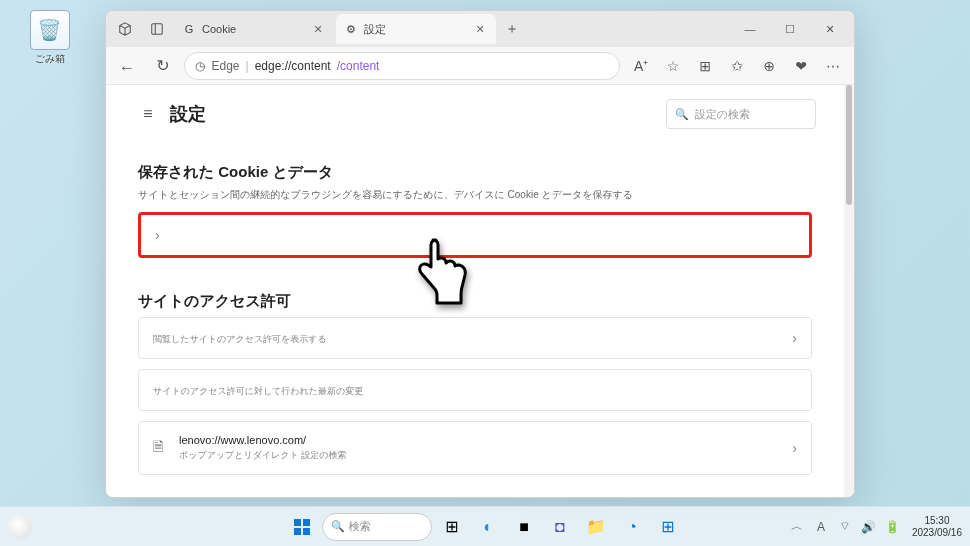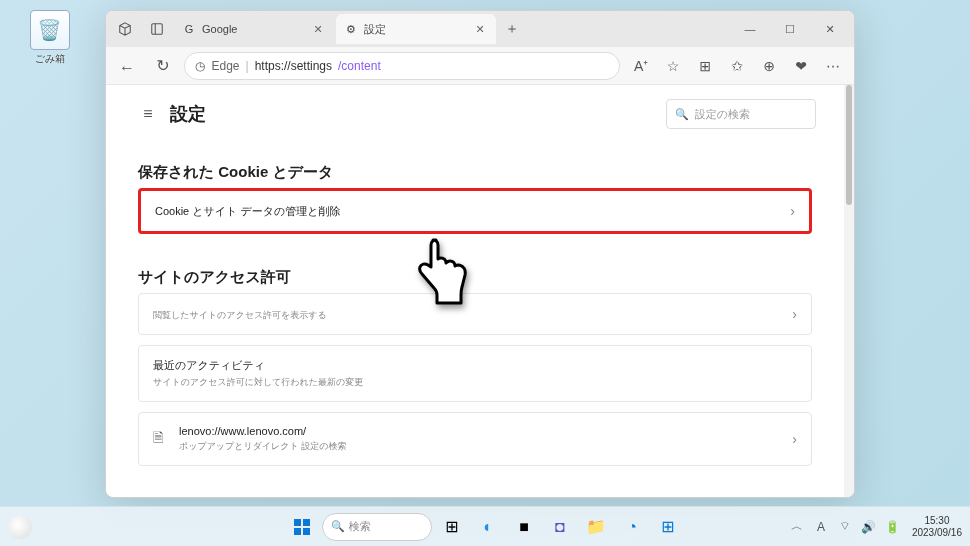--- a/index.html
+++ b/index.html
@@ -93,21 +93,21 @@
         </svg>
     </div>
     <div class="sq-btn">
       <svg class="svg-ico" viewBox="0 0 16 16">
           <rect x="2" y="2" width="12" height="12" rx="1.5" fill="none" stroke="currentColor" stroke-width="1.2"></rect>
           <line x1="6" y1="2" x2="6" y2="14" stroke="currentColor" stroke-width="1.2"></line>
         </svg>
     </div>
     <div class="tab">
       <span class="favicon">G</span>
-      <span>Google</span>
+      <span>Cookie</span>
       <span class="close">✕</span>
     </div>
     <div class="tab active">
       <span class="favicon">⚙</span>
       <span>設定</span>
       <span class="close">✕</span>
     </div>
     <div class="newtab">＋</div>
     <div class="win-controls">
       <div class="wc">—</div>
@@ -116,21 +116,21 @@
     </div>
   </div>
 
   <div class="addrbar">
     <div class="nav-btn">←</div>
     <div class="nav-btn">↻</div>
     <div class="url-box">
       <span class="edge-ico">◷</span>
       <span>Edge</span>
       <span class="sep">|</span>
-      <span class="url-main">https://settings</span>
+      <span class="url-main">edge://content</span>
         <span class="url-sub">/content</span>
     </div>
     <div class="toolbar-icons">
       <div class="tb">A⁺</div>
       <div class="tb">☆</div>
       <div class="tb">⊞</div>
       <div class="tb">✩</div>
       <div class="tb">⊕</div>
       <div class="tb">❤</div>
       <div class="tb">⋯</div>
@@ -144,41 +144,38 @@
         <div class="hamburger">≡</div>
         <div class="page-title">設定</div>
         <div class="search-box">
           <span>🔍</span>
           <span>設定の検索</span>
         </div>
       </div>
 
       <div class="section">
         <h2>保存された Cookie とデータ</h2>
+        <div class="desc">サイトとセッション間の継続的なブラウジングを容易にするために、デバイスに Cookie とデータを保存する</div>
         <div class="card highlight">
-          <div class="card-body">
-            <div class="card-title">Cookie とサイト データの管理と削除</div>
-          </div>
           <div class="chev">›</div>
         </div>
       </div>
 
       <div class="section">
         <h2>サイトのアクセス許可</h2>
 
         <div class="card">
           <div class="card-body">
             <div class="card-sub">閲覧したサイトのアクセス許可を表示する</div>
           </div>
           <div class="chev">›</div>
         </div>
 
         <div class="card">
           <div class="card-body">
-            <div class="card-title">最近のアクティビティ</div>
             <div class="card-sub">サイトのアクセス許可に対して行われた最新の変更</div>
           </div>
         </div>
 
         <div class="card">
           <div class="row-icon">🗎</div>
           <div class="card-body">
             <div class="card-title">lenovo://www.lenovo.com/</div>
             <div class="card-sub">ポップアップとリダイレクト 設定の検索</div>
           </div>

